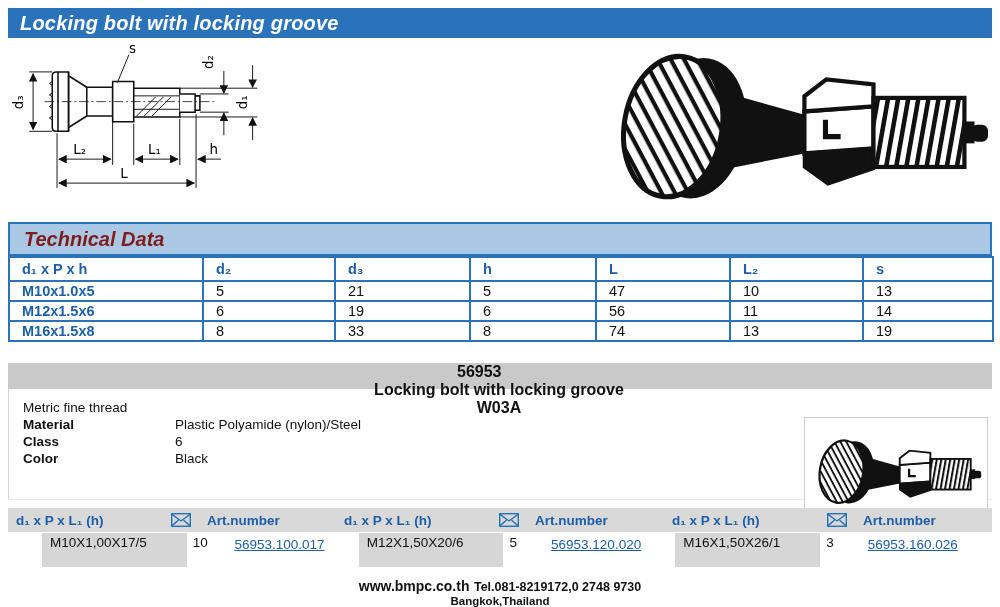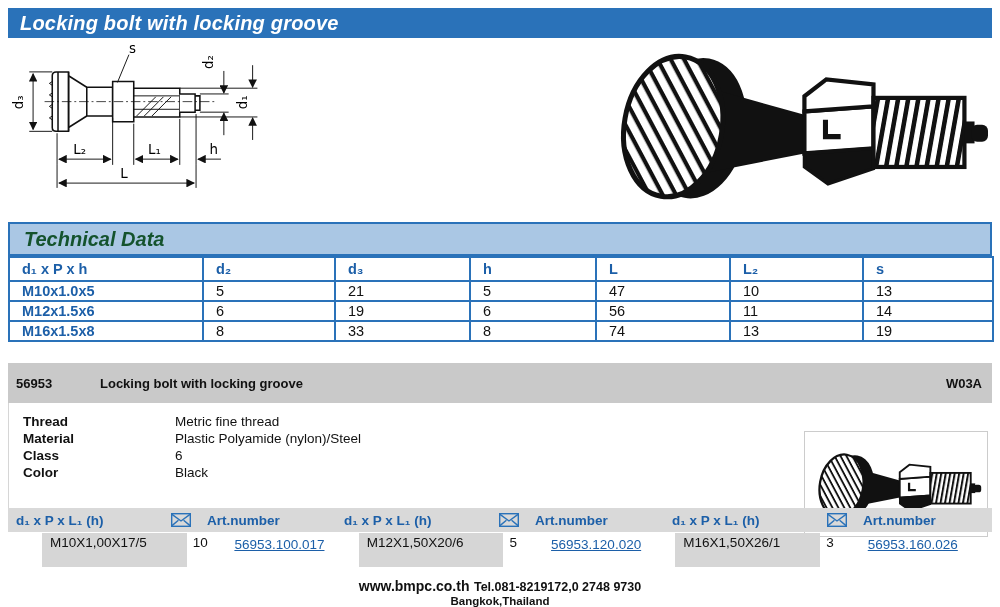--- a/index.html
+++ b/index.html
@@ -12,35 +12,35 @@
     background:#2a72b9; color:#fff; font-size:20px; font-weight:bold; font-style:italic;
     line-height:30px; padding-left:12px; letter-spacing:.2px; }
 
   
   .tech-drawing{ position:absolute; left:12px; top:42px; }
   .photo-3d{ position:absolute; left:602px; top:44px; }
 
   
   .tech-section{ position:absolute; left:8px; top:222px; width:984px; }
   .tech-title{ height:34px; background:#aac7e4; border:2px solid #2a72b9;
-    color:#14532d; font-size:20px; font-weight:bold; font-style:italic;
+    color:#7f1d1d; font-size:20px; font-weight:bold; font-style:italic;
     line-height:30px; padding-left:14px; }
   table.tech{ width:100%; border-collapse:collapse; table-layout:fixed; }
   table.tech td,table.tech th{ border:2px solid #2a72b9; font-size:14.5px;
     padding:1px 0 1px 12px; text-align:left; vertical-align:middle; background:#fff; }
   table.tech th{ color:#1c5fa8; font-weight:bold; height:24px; }
   table.tech td{ height:20px; color:#111; }
   table.tech td.size{ color:#1c5fa8; font-weight:bold; }
   .cw0{width:194px}.cw1{width:132px}.cw2{width:135px}.cw3{width:126px}
   .cw4{width:134px}.cw5{width:133px}.cw6{width:130px}
 
   
   .product-section{ position:absolute; left:8px; top:363px; width:984px; height:137px; }
-  .product-header{ height:40px; background:#c9c9c9; display:flex; align-items:center;
-    font-size:13px; font-weight:bold; padding:0 10px 0 8px; }
+  .product-header{ height:26px; background:#c9c9c9; display:flex; align-items:center;
+    font-size:16px; font-weight:bold; padding:0 10px 0 8px;flex-direction:column; }
   .product-header .code{ width:84px; }
   .product-header .name{ flex:1; }
   .product-header .ref{ text-align:right; }
   .product-body{ position:relative; height:111px; border-left:1px solid #d6d6d6;
     border-bottom:1px solid #e6e6e6; padding:10px 0 0 14px; }
   .prop-row{ display:flex; font-size:13.5px; line-height:17px; }
   .prop-row .plabel{ width:152px; font-weight:bold; }
   .thumb-box{ position:absolute; right:4px; top:-70px; width:184px; height:106px;
     background:#fff; border:1px solid #ccc; display:flex; align-items:center; justify-content:center; }
   .thumb-box{ top:28px; }
@@ -197,21 +197,20 @@
   </div>
 
   <div class="product-section">
     <div class="product-header">
       <span class="code">56953</span>
       <span class="name">Locking bolt with locking groove</span>
       <span class="ref">W03A</span>
     </div>
     <div class="product-body">
       <div class="prop-row">
-        <span class="plabel">Thread</span>
         <span class="pvalue">Metric fine thread</span>
       </div>
       <div class="prop-row">
         <span class="plabel">Material</span>
         <span class="pvalue">Plastic Polyamide (nylon)/Steel</span>
       </div>
       <div class="prop-row">
         <span class="plabel">Class</span>
         <span class="pvalue">6</span>
       </div>

